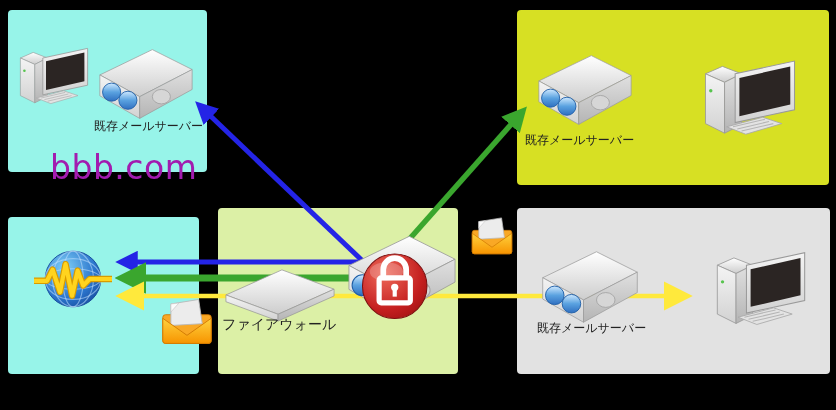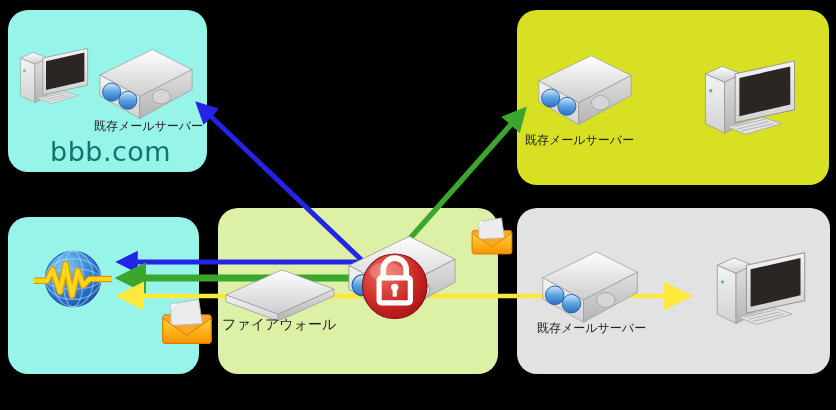--- a/index.html
+++ b/index.html
@@ -1,24 +1,24 @@
 <!DOCTYPE html>
 <html><head>
 <meta charset="utf-8">
 <style>
   html,body{margin:0;padding:0;background:#000;}
   .canvas{position:relative;width:836px;height:410px;background:#000;overflow:hidden;
           font-family:"DejaVu Sans",sans-serif;}
-  .zone{position:absolute;border-radius:20px;text-align:right;}
+  .zone{position:absolute;border-radius:4px;text-align:right;}
   .zone-bbb      {left:8px;  top:10px;  width:199px;height:162px;background:#97f4e9;}
   .zone-sub-aaa  {left:517px;top:10px;  width:312px;height:175px;background:#d7e023;}
   .zone-internet {left:8px;  top:217px; width:191px;height:157px;background:#97f4e9;}
-  .zone-firewall {left:218px;top:208px; width:280px;height:166px;background:#dcf0a6;}
+  .zone-firewall {left:218px;top:208px; width:240px;height:166px;background:#dcf0a6;}
   .zone-aaa      {left:517px;top:208px; width:313px;height:166px;background:#e2e2e2;overflow:hidden;}
-  .zone-label{position:absolute;font-size:27px;color:#0f766e;letter-spacing:.5px;z-index:2;white-space:nowrap;}
+  .zone-label{position:absolute;font-size:33px;color:#a21caf;letter-spacing:.5px;z-index:2;white-space:nowrap;margin-top:12px;}
   .srv-label{position:absolute;font-size:12px;color:#222;z-index:2;white-space:nowrap;}
   .fw-label{position:absolute;font-size:14px;color:#222;z-index:2;white-space:nowrap;}
   .icon{position:absolute;z-index:2;}
   .env{position:absolute;z-index:3;}
   #arrows{position:absolute;left:0;top:0;z-index:1;pointer-events:none;}
   #icondefs{position:absolute;width:0;height:0;}
 </style>
 </head>
 <body>
 

